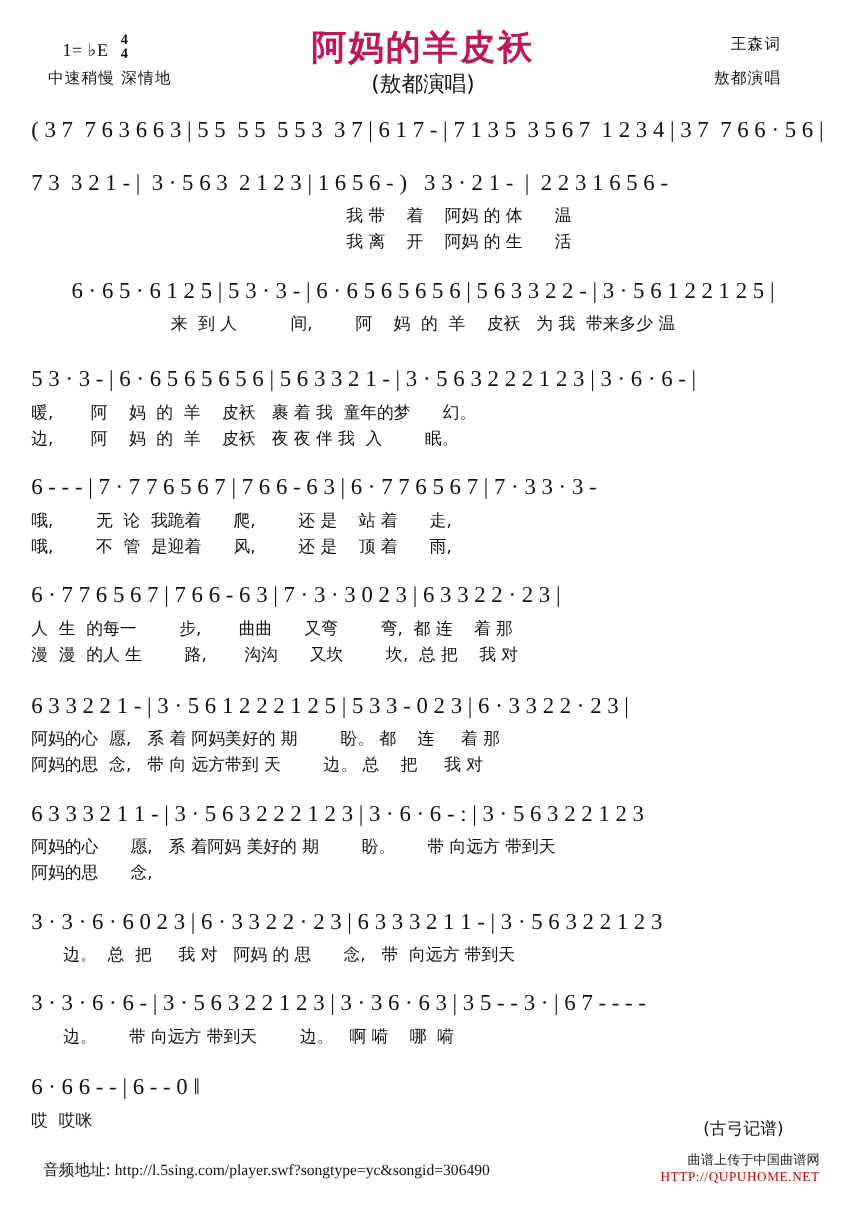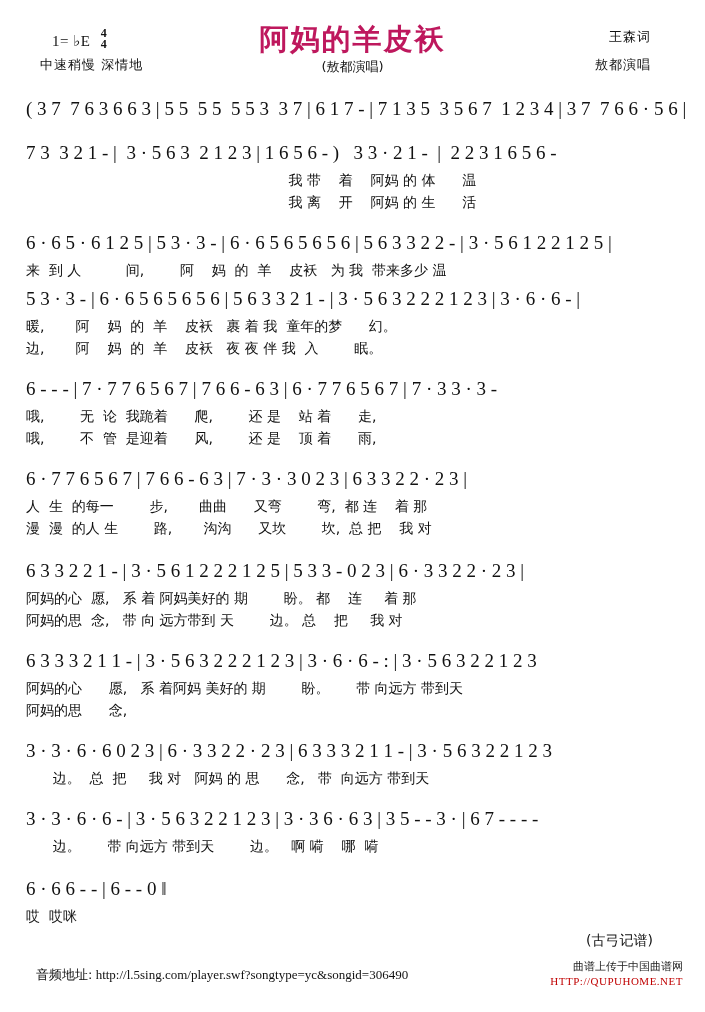--- a/index.html
+++ b/index.html
@@ -29,21 +29,21 @@
   }
   .title{
     position:absolute;left:0;right:0;top:20px;
     text-align:center;
     font-size:29px;font-weight:bold;color:#be185d;
     font-family:"DejaVu Sans",sans-serif;
     letter-spacing:2px;
   }
   .subtitle{
     position:absolute;left:0;right:0;top:58px;
-    text-align:center;font-size:13px;
+    text-align:center;font-size:18px;
     font-family:"DejaVu Sans",sans-serif;
   }
   .cred1{position:absolute;right:54px;top:28px;font-size:13px;font-family:"DejaVu Sans",sans-serif;letter-spacing:1px;}
   .cred2{position:absolute;right:54px;top:56px;font-size:13px;font-family:"DejaVu Sans",sans-serif;letter-spacing:1px;}
 
   
   .sys{position:relative;margin:0 26px 0 26px;}
   .notes{
     font-family:"Liberation Serif", serif;
     font-size:19px;
@@ -102,26 +102,26 @@
   <div class="sys" style="margin-top:14px;">
     <div class="notes">( 3 7  7 6 3 6 6 3 | 5 5  5 5  5 5 3  3 7 | 6 1 7 - | 7 1 3 5  3 5 6 7  1 2 3 4 | 3 7  7 6 6 · 5 6 |</div>
   </div>
 
   <div class="sys" style="margin-top:14px;">
     <div class="notes">7 3  3 2 1 - |  3 · 5 6 3  2 1 2 3 | 1 6 5 6 - )   3 3 · 2 1 -  |  2 2 3 1 6 5 6 -</div>
     <div class="lyr">                                                           我 带    着    阿妈 的 体      温</div>
     <div class="lyr lyr2">                                                           我 离    开    阿妈 的 生      活</div>
   </div>
 
-  <div class="sys" style="margin-top:14px;">
+  <div class="sys" style="margin-top:14px;text-align:center;">
     <div class="notes">6 · 6 5 · 6 1 2 5 | 5 3 · 3 - | 6 · 6 5 6 5 6 5 6 | 5 6 3 3 2 2 - | 3 · 5 6 1 2 2 1 2 5 |</div>
     <div class="lyr">来  到 人          间,        阿    妈  的  羊    皮袄   为 我  带来多少 温</div>
   </div>
 
-  <div class="sys" style="margin-top:2px;">
+  <div class="sys" style="margin-top:20px;">
     <div class="notes">5 3 · 3 - | 6 · 6 5 6 5 6 5 6 | 5 6 3 3 2 1 - | 3 · 5 6 3 2 2 2 1 2 3 | 3 · 6 · 6 - |</div>
     <div class="lyr">暖,       阿    妈  的  羊    皮袄   裹 着 我  童年的梦      幻。</div>
     <div class="lyr lyr2">边,       阿    妈  的  羊    皮袄   夜 夜 伴 我  入        眠。</div>
   </div>
 
   <div class="sys" style="margin-top:14px;">
     <div class="notes">6 - - - | 7 · 7 7 6 5 6 7 | 7 6 6 - 6 3 | 6 · 7 7 6 5 6 7 | 7 · 3 3 · 3 -</div>
     <div class="lyr">哦,        无  论  我跪着      爬,        还 是    站 着      走,</div>
     <div class="lyr lyr2">哦,        不  管  是迎着      风,        还 是    顶 着      雨,</div>
   </div>

